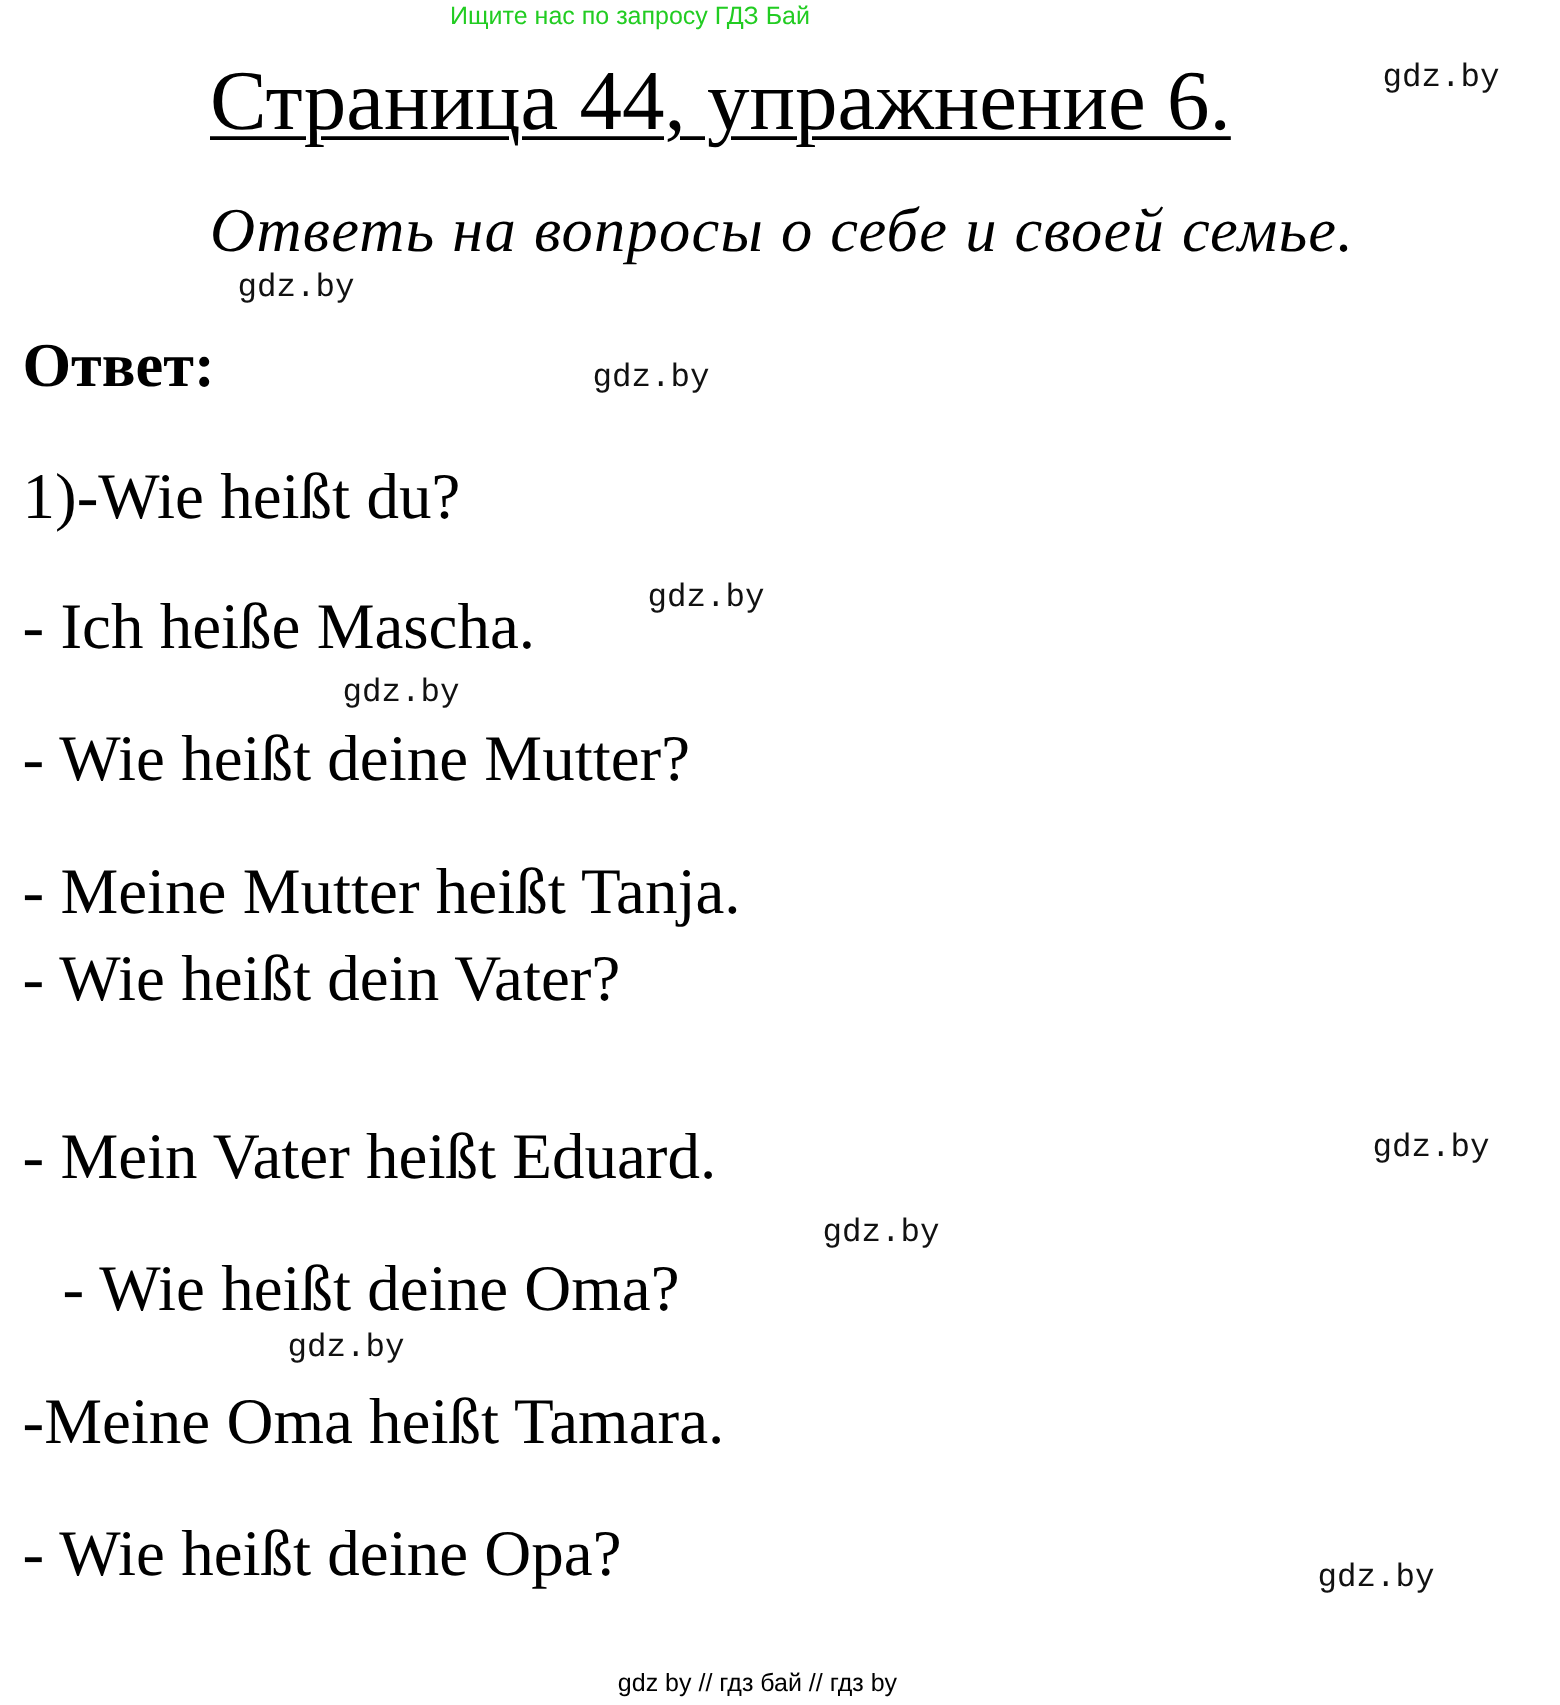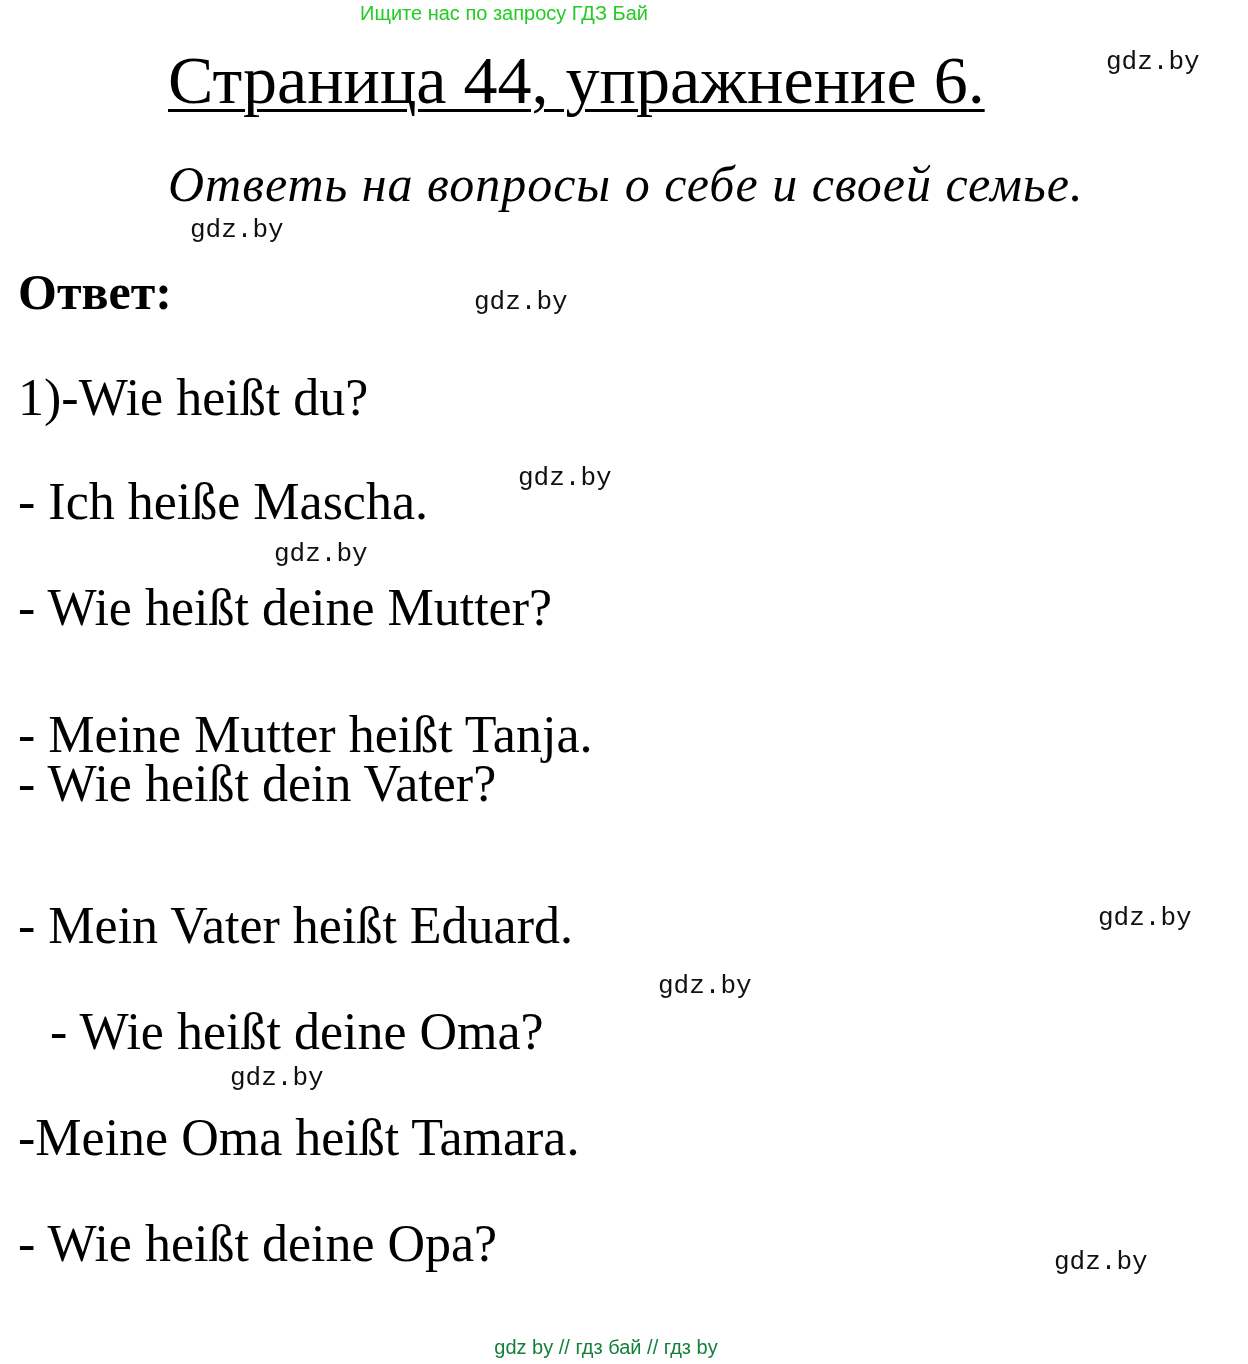--- a/index.html
+++ b/index.html
@@ -55,37 +55,37 @@
       font-size: 26px;
       line-height: 32px;
       color: #111111;
     }
     .footer {
       left: 0; width: 1212px; top: 1334px;
       text-align: center;
       font-family: "Liberation Sans", sans-serif;
       font-size: 20px;
       line-height: 26px;
-      color: #15803d;
+      color: #000000;
     }
   </style>
 </head>
 <body>
 
 <div class="abs top-banner">Ищите нас по запросу ГДЗ Бай</div>
 
 <div class="abs page-title">Страница 44, упражнение 6.</div>
 <div class="abs task-text">Ответь на вопросы о себе и своей семье.</div>
 
 <div class="abs answer-label">Ответ:</div>
 
 <div class="abs line" style="top:366px;">1)-Wie heißt du?</div>
 <div class="abs line" style="top:470px;">- Ich heiße Mascha.</div>
 <div class="abs line" style="top:576px;">- Wie heißt deine Mutter?</div>
-<div class="abs line" style="top:682px;margin-top:21px;">- Meine Mutter heißt Tanja.</div>
+<div class="abs line" style="top:682px;">- Meine Mutter heißt Tanja.</div>
 <div class="abs line" style="top:752px;">- Wie heißt dein Vater?</div>
 <div class="abs line" style="top:894px;">- Mein Vater heißt Eduard.</div>
 <div class="abs line" style="top:1000px;margin-left:32px;">- Wie heißt deine Oma?</div>
 <div class="abs line" style="top:1106px;">-Meine Oma heißt Tamara.</div>
 <div class="abs line" style="top:1212px;">- Wie heißt deine Opa?</div>
 
 <div class="abs wm" style="left:1106px; top:46px;">gdz.by</div>
 <div class="abs wm" style="left:190px; top:214px;">gdz.by</div>
 <div class="abs wm" style="left:474px; top:286px;">gdz.by</div>
 <div class="abs wm" style="left:518px; top:462px;">gdz.by</div>

